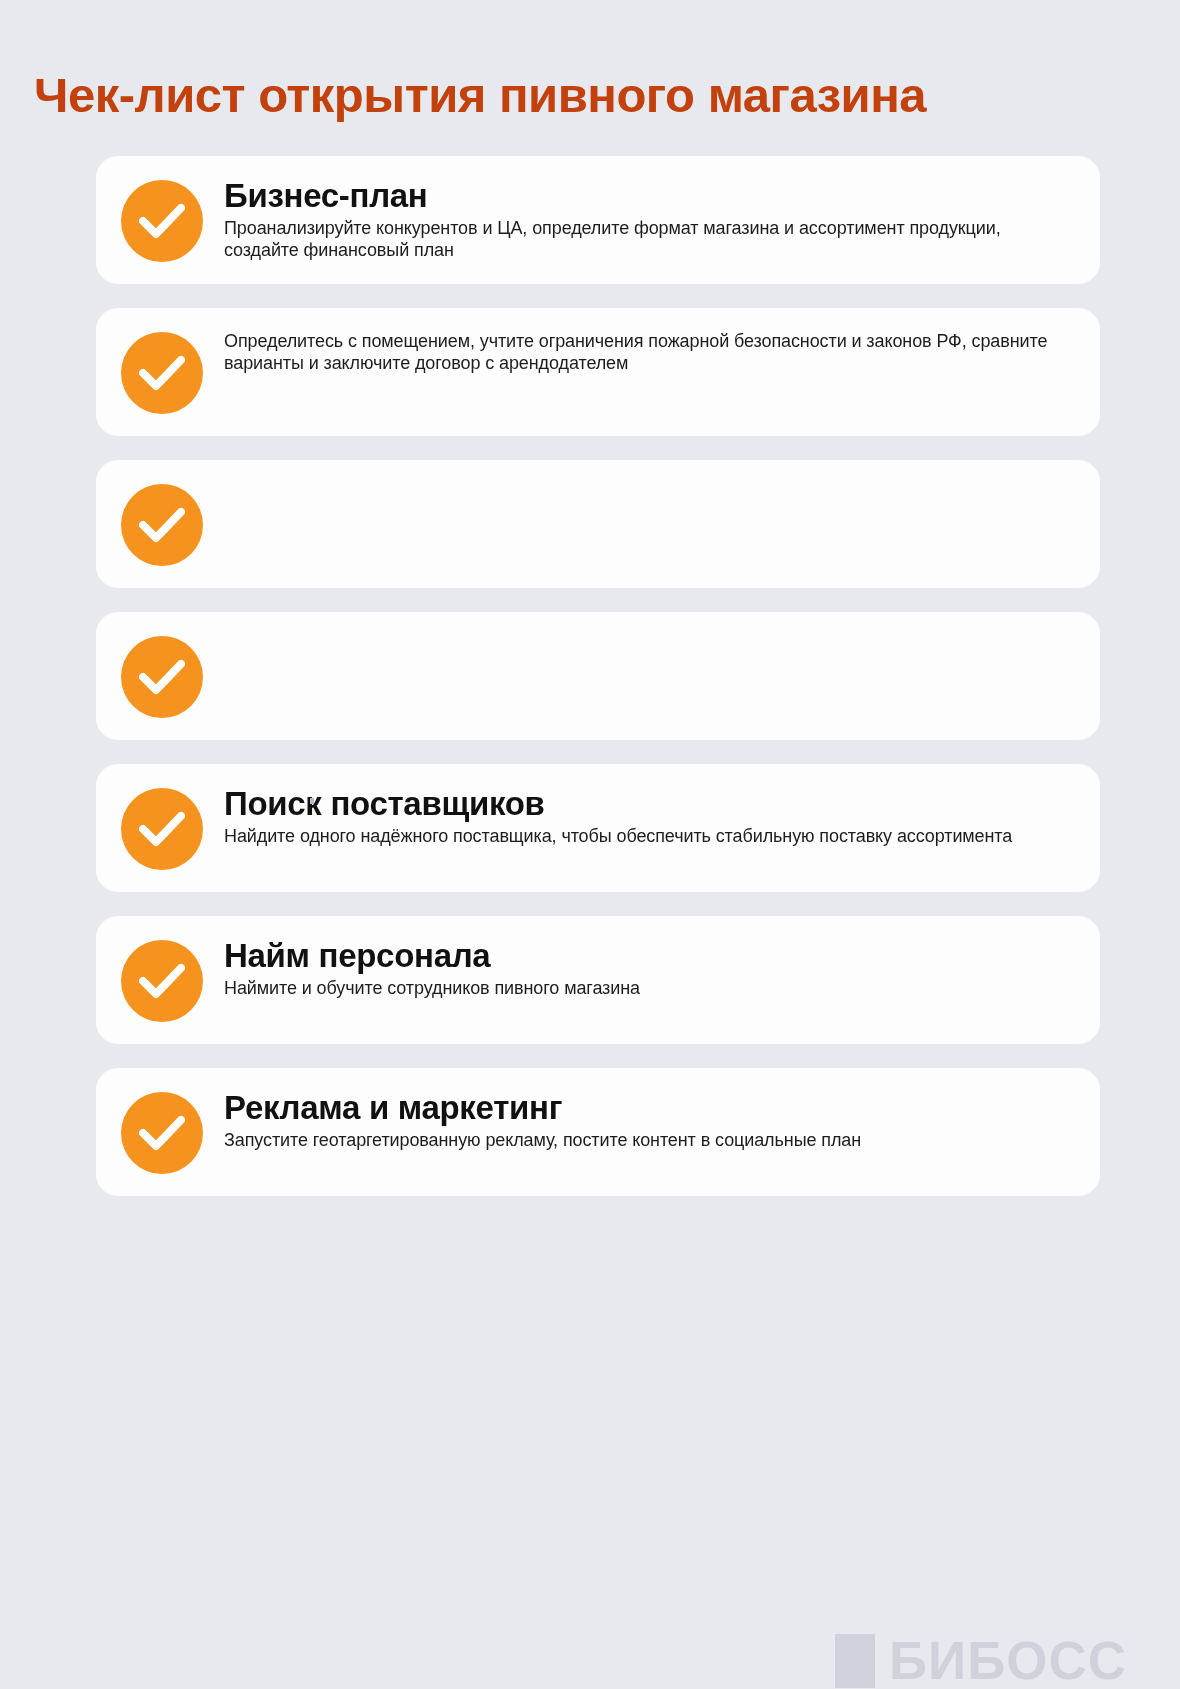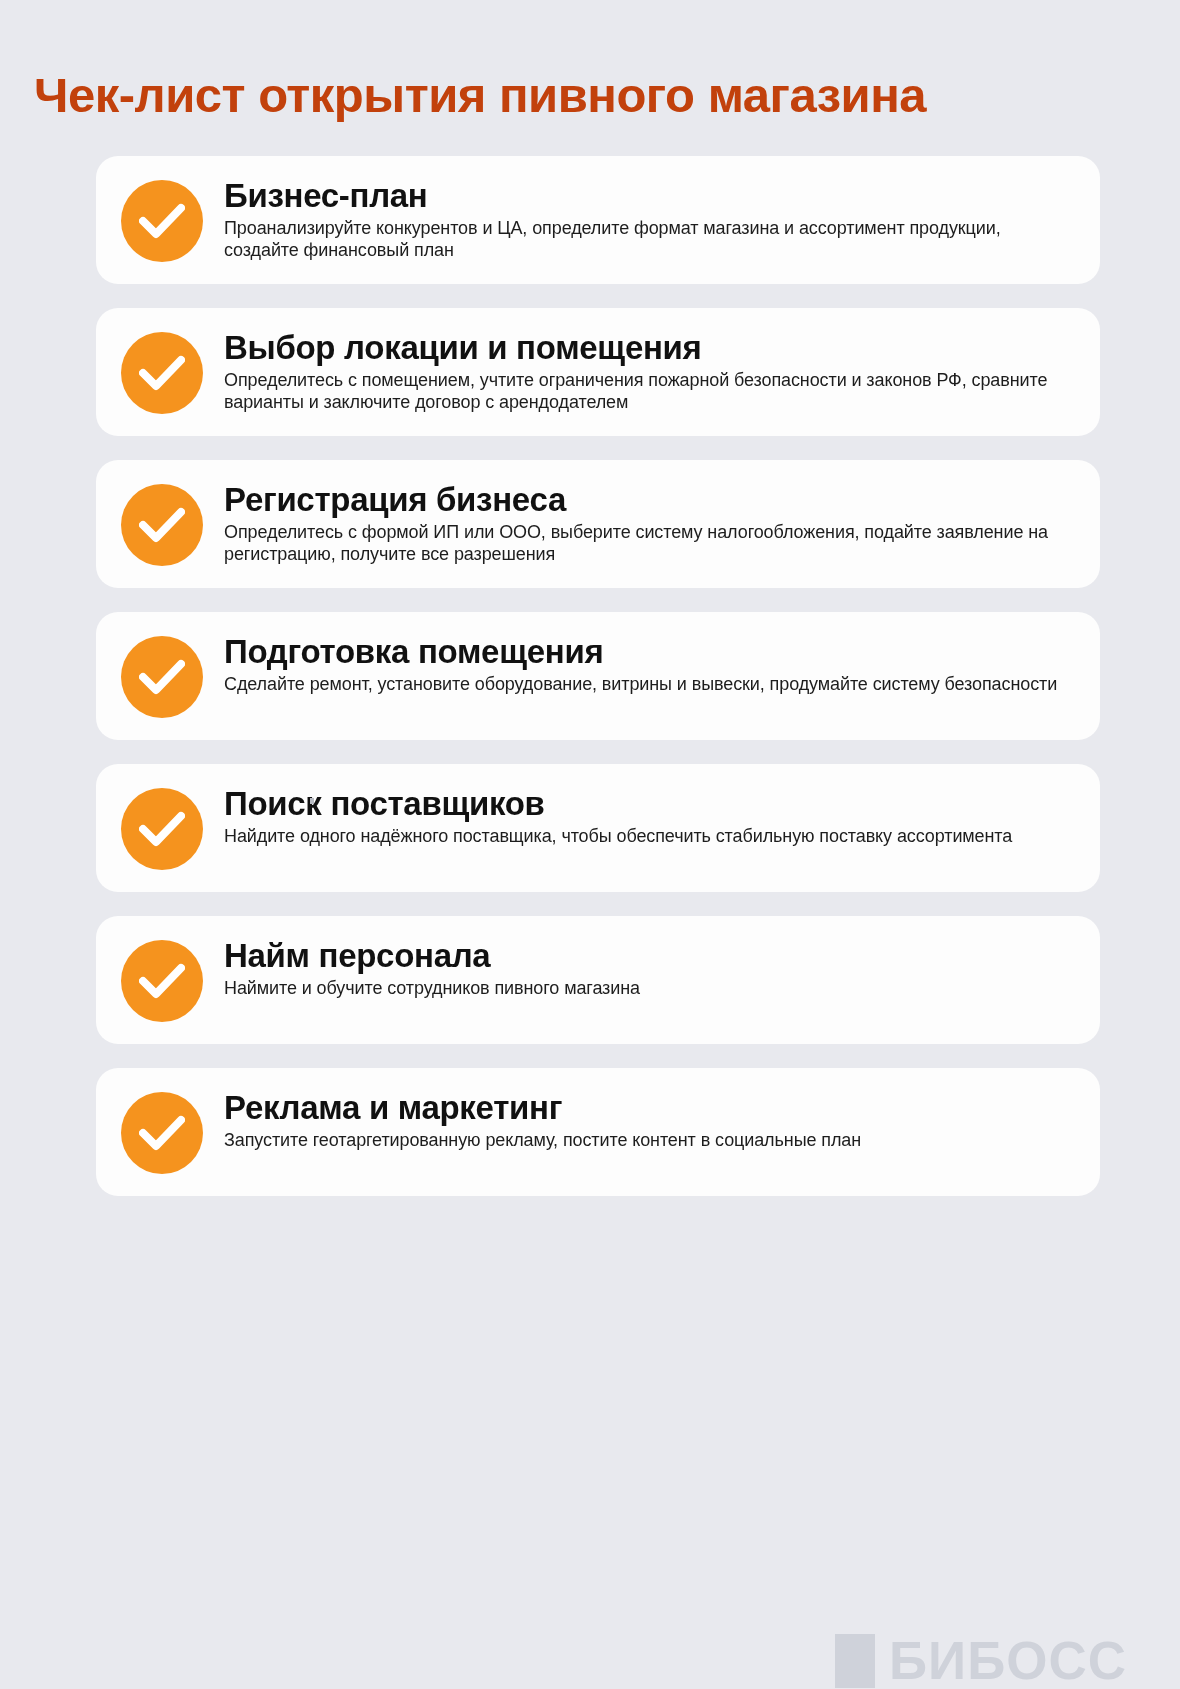--- a/index.html
+++ b/index.html
@@ -137,50 +137,41 @@
 
     <div class="card">
       <div class="check-wrap">
         <div class="check-circle">
           <svg width="46" height="36" viewBox="0 0 46 36" aria-hidden="true">
               <path d="M4 18 L17 31 L42 5" fill="none" stroke="#ffffff" stroke-width="8" stroke-linecap="round" stroke-linejoin="round"></path>
             </svg>
         </div>
       </div>
       <div class="card-body">
-        <p class="card-title">Выбор локации и помещения</p>
         <p class="card-desc">Определитесь с помещением, учтите ограничения пожарной безопасности и законов РФ, сравните варианты и заключите договор с арендодателем</p>
       </div>
     </div>
 
     <div class="card">
       <div class="check-wrap">
         <div class="check-circle">
           <svg width="46" height="36" viewBox="0 0 46 36" aria-hidden="true">
               <path d="M4 18 L17 31 L42 5" fill="none" stroke="#ffffff" stroke-width="8" stroke-linecap="round" stroke-linejoin="round"></path>
             </svg>
         </div>
       </div>
-      <div class="card-body">
-        <p class="card-title">Регистрация бизнеса</p>
-        <p class="card-desc">Определитесь с формой ИП или ООО, выберите систему налогообложения, подайте заявление на регистрацию, получите все разрешения</p>
-      </div>
-    </div>
-
-    <div class="card">
-      <div class="check-wrap">
-        <div class="check-circle">
-          <svg width="46" height="36" viewBox="0 0 46 36" aria-hidden="true">
-              <path d="M4 18 L17 31 L42 5" fill="none" stroke="#ffffff" stroke-width="8" stroke-linecap="round" stroke-linejoin="round"></path>
-            </svg>
-        </div>
-      </div>
-      <div class="card-body">
-        <p class="card-title">Подготовка помещения</p>
-        <p class="card-desc">Сделайте ремонт, установите оборудование, витрины и вывески, продумайте систему безопасности</p>
+    </div>
+
+    <div class="card">
+      <div class="check-wrap">
+        <div class="check-circle">
+          <svg width="46" height="36" viewBox="0 0 46 36" aria-hidden="true">
+              <path d="M4 18 L17 31 L42 5" fill="none" stroke="#ffffff" stroke-width="8" stroke-linecap="round" stroke-linejoin="round"></path>
+            </svg>
+        </div>
       </div>
     </div>
 
     <div class="card">
       <div class="check-wrap">
         <div class="check-circle">
           <svg width="46" height="36" viewBox="0 0 46 36" aria-hidden="true">
               <path d="M4 18 L17 31 L42 5" fill="none" stroke="#ffffff" stroke-width="8" stroke-linecap="round" stroke-linejoin="round"></path>
             </svg>
         </div>

